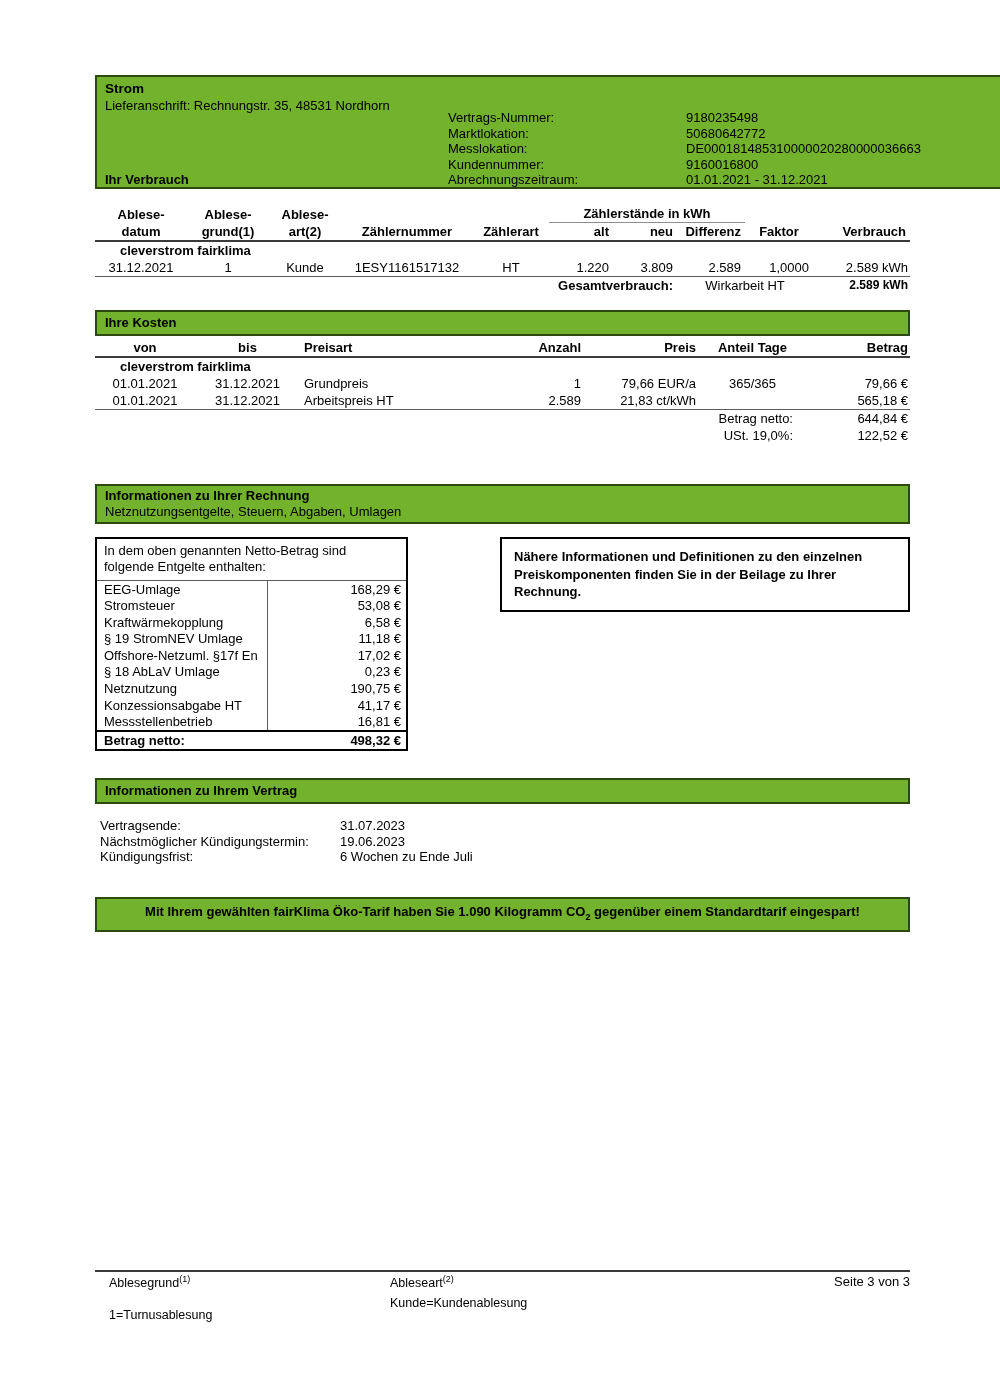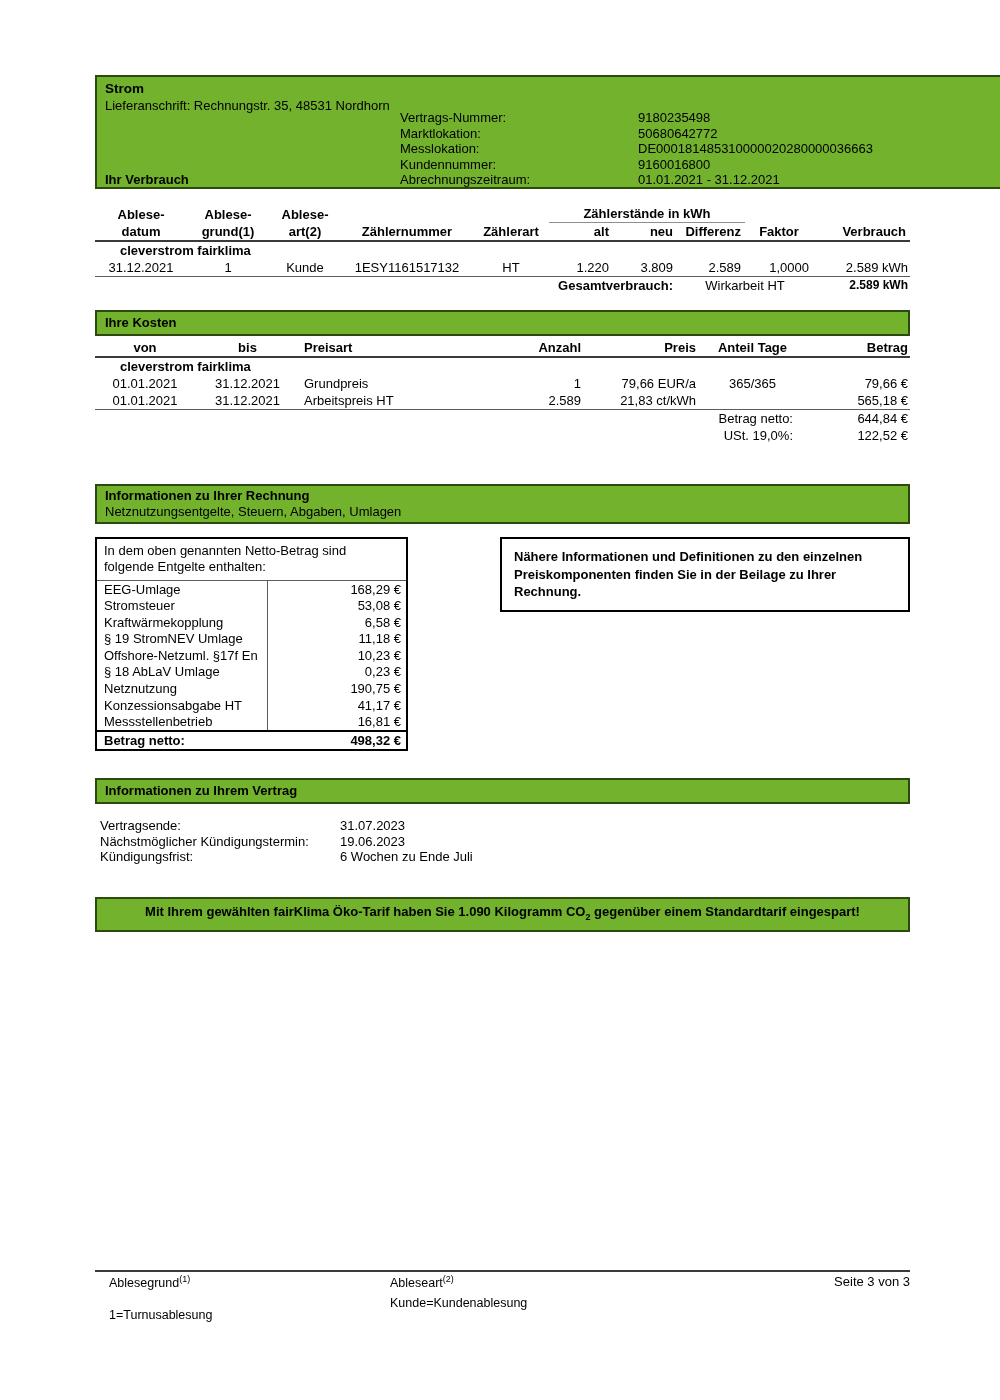--- a/index.html
+++ b/index.html
@@ -24,21 +24,21 @@
     width:815px;padding:3px 8px;line-height:16px;
   }
   
   .hdrbox{
     top:75px;left:0;width:976px;height:114px;
     background:var(--green);border:2px solid var(--green-border);
   }
   .hdr-title{position:absolute;top:4px;left:8px;font-weight:bold;font-size:13.5px;}
   .hdr-addr{position:absolute;top:21px;left:8px;}
   .hdr-fields{position:absolute;top:33px;left:303px;width:500px;}
-  .hdr-row{display:flex;height:15.5px;line-height:15.5px;}
+  .hdr-row{display:flex;height:15.5px;line-height:15.5px;margin-left:48px;}
   .hdr-row .lbl{width:238px;flex:none;}
   .hdr-verbrauch{position:absolute;top:95px;left:8px;font-weight:bold;}
   
   table{border-collapse:collapse;table-layout:fixed;width:815px;}
   td{padding:1px 4px;line-height:15px;vertical-align:bottom;overflow:hidden;white-space:nowrap;}
   .tc{text-align:center;} .tr{text-align:right;} .tl{text-align:left;}
   .hline td{border-bottom:2px solid var(--rule-heavy);}
   .midline td{border-bottom:1.5px solid var(--rule-mid);}
   .grouprow td{font-weight:bold;padding-left:25px;}
   .kwh-span{border-bottom:1px solid var(--rule-light);}
@@ -248,21 +248,21 @@
         <tr>
           <td>Kraftwärmekopplung</td>
           <td class="val">6,58 €</td>
         </tr>
         <tr>
           <td>§ 19 StromNEV Umlage</td>
           <td class="val">11,18 €</td>
         </tr>
         <tr>
           <td>Offshore-Netzuml. §17f En</td>
-          <td class="val">10,23 €</td>
+          <td class="val">17,02 €</td>
         </tr>
         <tr>
           <td>§ 18 AbLaV Umlage</td>
           <td class="val">0,23 €</td>
         </tr>
         <tr>
           <td>Netznutzung</td>
           <td class="val">190,75 €</td>
         </tr>
         <tr>

